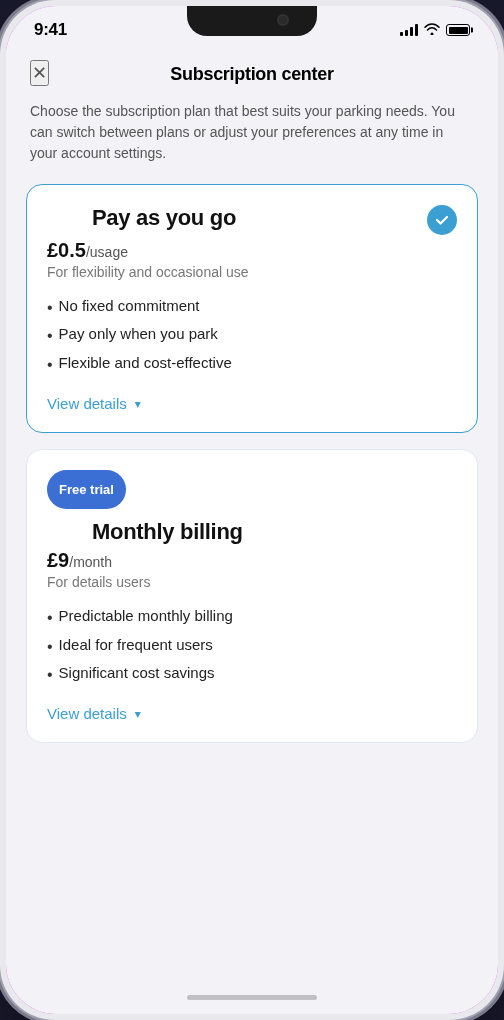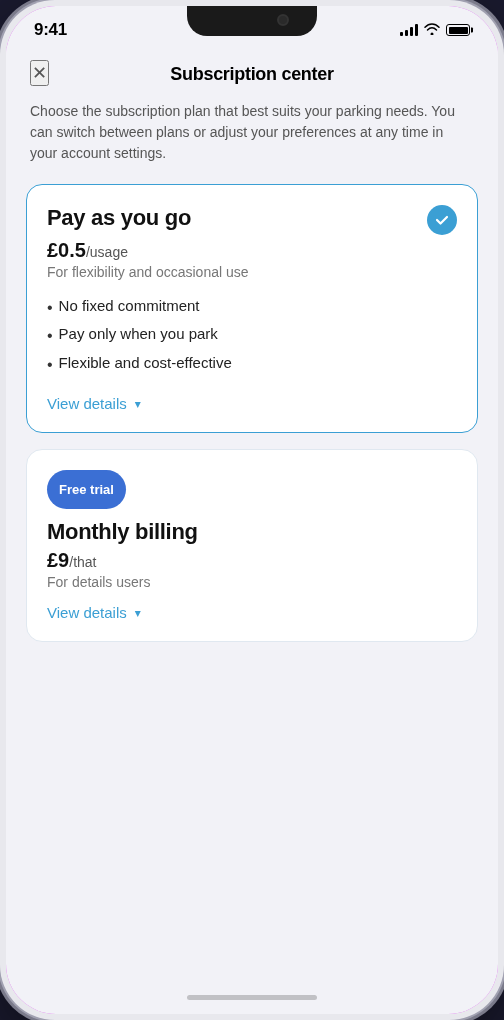--- a/index.html
+++ b/index.html
@@ -224,20 +224,21 @@
 
     .plan-card.selected {
       border-color: #3b9fd4;
     }
 
     .plan-header {
       display: flex;
       justify-content: space-between;
       align-items: flex-start;
       margin-bottom: 4px;
+      margin-left: 45px;
     }
 
     .plan-name {
       font-size: 22px;
       font-weight: 700;
       color: #111;
       letter-spacing: -0.3px;
     }
 
     .check-circle {
@@ -413,23 +414,28 @@
             <span class="chevron">▾</span>
           </button>
         </div>
 
         <div class="plan-card">
           <div class="free-trial-badge">Free trial</div>
           <div class="plan-header">
             <span class="plan-name">Monthly billing</span>
           </div>
           <div class="plan-price">
-            <span>£9</span><span class="unit">/that</span>
+            <span>£9</span><span class="unit">/month</span>
           </div>
           <div class="plan-subtitle">For details users</div>
+          <ul class="plan-features">
+            <li>Predictable monthly billing</li>
+            <li>Ideal for frequent users</li>
+            <li>Significant cost savings</li>
+          </ul>
           <button class="view-details-btn">
             <span>View details</span>
             <span class="chevron">▾</span>
           </button>
         </div>
 
       </div>
     </div>
 
     <div class="home-indicator">

